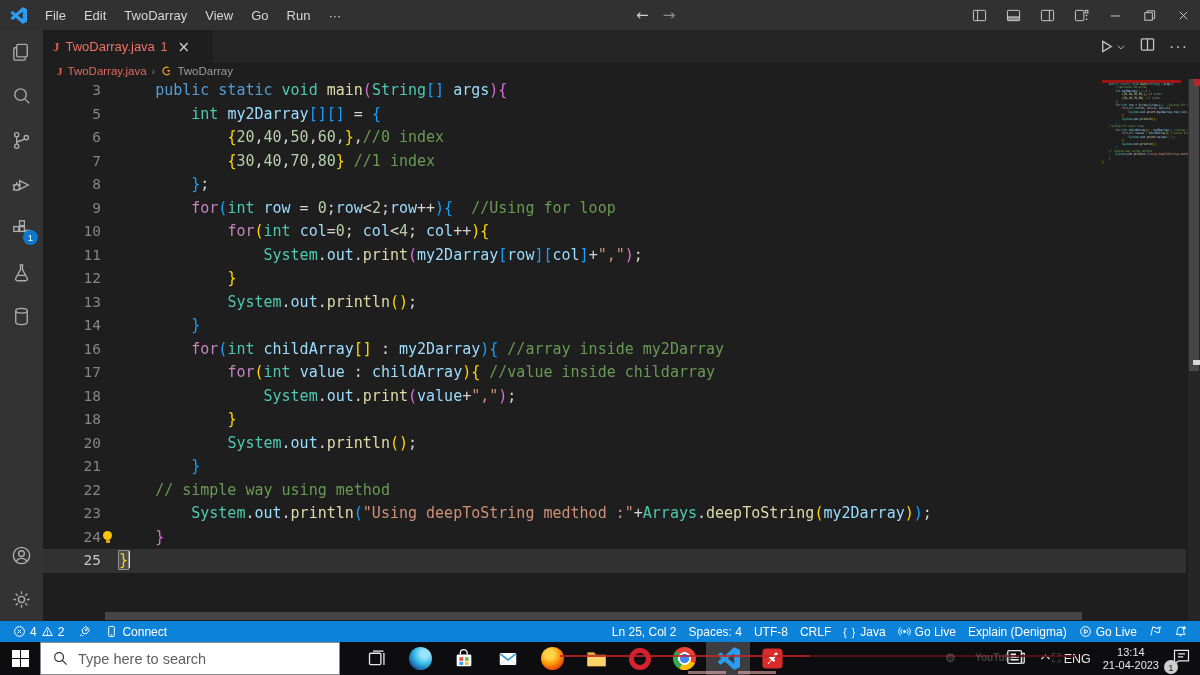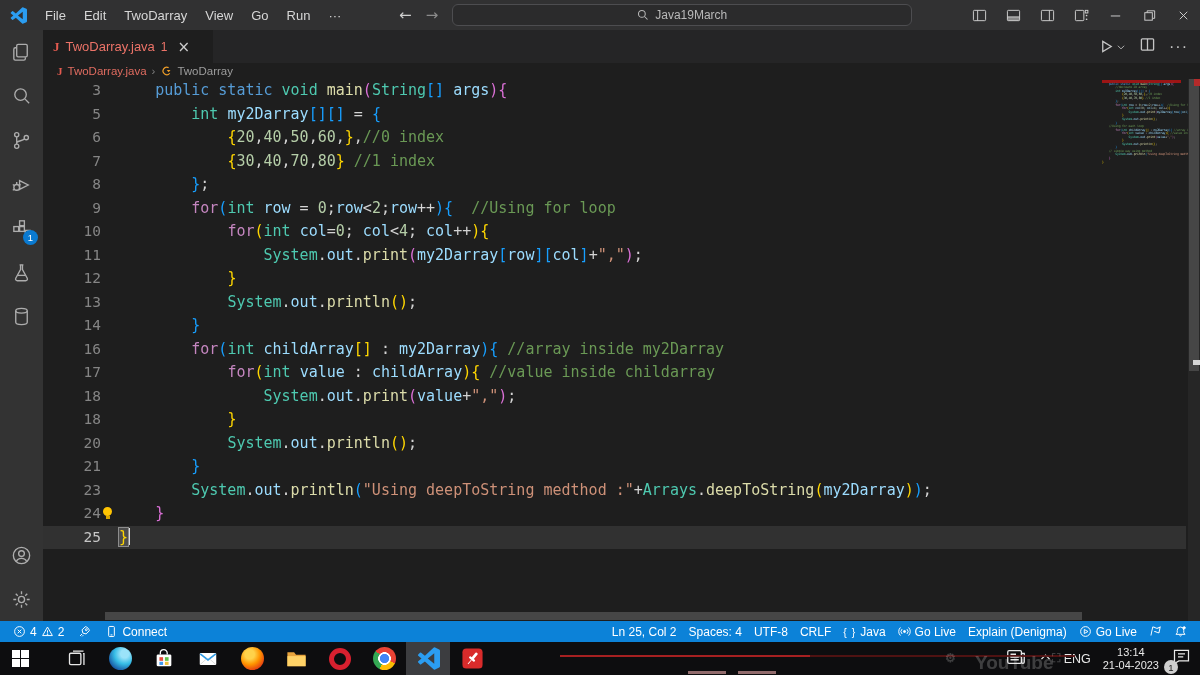--- a/index.html
+++ b/index.html
@@ -117,27 +117,20 @@
         <span class="menu-item">Edit</span>
         <span class="menu-item">TwoDarray</span>
         <span class="menu-item">View</span>
         <span class="menu-item">Go</span>
         <span class="menu-item">Run</span>
         <span class="menu-item">···</span>
       </div>
     <div class="tb-center">
       <span class="nav-arrow">←</span>
       <span class="nav-arrow fwd">→</span>
-      <div class="cmd-center">
-        <svg width="12" height="12" viewBox="0 0 16 16">
-            <circle cx="6.5" cy="6.5" r="4.5" stroke="#b9b9b9" fill="none" stroke-width="1.4"></circle>
-            <line x1="10" y1="10" x2="14" y2="14" stroke="#b9b9b9" stroke-width="1.4"></line>
-          </svg>
-        <span>Java19March</span>
-      </div>
     </div>
     <div class="winctl">
       <span class="wbtn">
           <svg class="wicon" viewBox="0 0 16 16">
             <rect x="1.5" y="2.5" width="13" height="11" rx="1" stroke="#d2d2d2" fill="none"></rect>
             <line x1="6" y1="2.5" x2="6" y2="13.5" stroke="#d2d2d2"></line>
           </svg>
         </span>
       <span class="wbtn">
           <svg class="wicon" viewBox="0 0 16 16">
@@ -292,20 +285,21 @@
             <div class="cl"><span class="ln">11</span>                <span style="color: rgb(78, 201, 176);">System</span><span style="color: rgb(212, 212, 212);">.</span><span style="color: rgb(156, 220, 254);">out</span><span style="color: rgb(212, 212, 212);">.</span><span style="color: rgb(220, 220, 170);">print</span><span style="color: rgb(218, 112, 214);">(</span><span style="color: rgb(156, 220, 254);">my2Darray</span><span style="color: rgb(23, 159, 255);">[</span><span style="color: rgb(156, 220, 254);">row</span><span style="color: rgb(23, 159, 255);">]</span><span style="color: rgb(23, 159, 255);">[</span><span style="color: rgb(156, 220, 254);">col</span><span style="color: rgb(23, 159, 255);">]</span><span style="color: rgb(212, 212, 212);">+</span><span style="color: rgb(206, 145, 120);">","</span><span style="color: rgb(218, 112, 214);">)</span><span style="color: rgb(212, 212, 212);">;</span></div>
             <div class="cl"><span class="ln">12</span>            <span style="color: rgb(255, 215, 0);">}</span></div>
             <div class="cl"><span class="ln">13</span>            <span style="color: rgb(78, 201, 176);">System</span><span style="color: rgb(212, 212, 212);">.</span><span style="color: rgb(156, 220, 254);">out</span><span style="color: rgb(212, 212, 212);">.</span><span style="color: rgb(220, 220, 170);">println</span><span style="color: rgb(255, 215, 0);">()</span><span style="color: rgb(212, 212, 212);">;</span></div>
             <div class="cl"><span class="ln">14</span>        <span style="color: rgb(23, 159, 255);">}</span></div>
             <div class="cl"><span class="ln">16</span>        <span style="color: rgb(197, 134, 192);">for</span><span style="color: rgb(23, 159, 255);">(</span><span style="color: rgb(78, 201, 176);">int </span><span style="color: rgb(156, 220, 254);">childArray</span><span style="color: rgb(255, 215, 0);">[]</span><span style="color: rgb(212, 212, 212);"> : </span><span style="color: rgb(156, 220, 254);">my2Darray</span><span style="color: rgb(23, 159, 255);">){</span><span style="color: rgb(212, 212, 212);"> </span><span style="color: rgb(106, 153, 85);">//array inside my2Darray</span></div>
             <div class="cl"><span class="ln">17</span>            <span style="color: rgb(197, 134, 192);">for</span><span style="color: rgb(255, 215, 0);">(</span><span style="color: rgb(78, 201, 176);">int </span><span style="color: rgb(156, 220, 254);">value</span><span style="color: rgb(212, 212, 212);"> : </span><span style="color: rgb(156, 220, 254);">childArray</span><span style="color: rgb(255, 215, 0);">){</span><span style="color: rgb(212, 212, 212);"> </span><span style="color: rgb(106, 153, 85);">//value inside childarray</span></div>
             <div class="cl"><span class="ln">18</span>                <span style="color: rgb(78, 201, 176);">System</span><span style="color: rgb(212, 212, 212);">.</span><span style="color: rgb(156, 220, 254);">out</span><span style="color: rgb(212, 212, 212);">.</span><span style="color: rgb(220, 220, 170);">print</span><span style="color: rgb(218, 112, 214);">(</span><span style="color: rgb(156, 220, 254);">value</span><span style="color: rgb(212, 212, 212);">+</span><span style="color: rgb(206, 145, 120);">","</span><span style="color: rgb(218, 112, 214);">)</span><span style="color: rgb(212, 212, 212);">;</span></div>
             <div class="cl"><span class="ln">18</span>            <span style="color: rgb(255, 215, 0);">}</span></div>
             <div class="cl"><span class="ln">20</span>            <span style="color: rgb(78, 201, 176);">System</span><span style="color: rgb(212, 212, 212);">.</span><span style="color: rgb(156, 220, 254);">out</span><span style="color: rgb(212, 212, 212);">.</span><span style="color: rgb(220, 220, 170);">println</span><span style="color: rgb(255, 215, 0);">()</span><span style="color: rgb(212, 212, 212);">;</span></div>
             <div class="cl"><span class="ln">21</span>        <span style="color: rgb(23, 159, 255);">}</span></div>
+            <div class="cl"><span class="ln">22</span>    <span style="color: rgb(106, 153, 85);">// simple way using method</span></div>
             <div class="cl"><span class="ln">23</span>        <span style="color: rgb(78, 201, 176);">System</span><span style="color: rgb(212, 212, 212);">.</span><span style="color: rgb(156, 220, 254);">out</span><span style="color: rgb(212, 212, 212);">.</span><span style="color: rgb(220, 220, 170);">println</span><span style="color: rgb(23, 159, 255);">(</span><span style="color: rgb(206, 145, 120);">"Using deepToString medthod :"</span><span style="color: rgb(212, 212, 212);">+</span><span style="color: rgb(78, 201, 176);">Arrays</span><span style="color: rgb(212, 212, 212);">.</span><span style="color: rgb(220, 220, 170);">deepToString</span><span style="color: rgb(255, 215, 0);">(</span><span style="color: rgb(156, 220, 254);">my2Darray</span><span style="color: rgb(255, 215, 0);">)</span><span style="color: rgb(23, 159, 255);">)</span><span style="color: rgb(212, 212, 212);">;</span></div>
             <div class="cl"><span class="ln">24</span><span class="bulb"></span>    <span style="color: rgb(218, 112, 214);">}</span></div>
             <div class="cl cur"><span class="ln">25</span><span class="tk-b1m" style="color: rgb(255, 215, 0);">}</span><span class="caret"></span></div>
           </div>
         <div class="minimap">
           <div class="mini-error"></div>
           <div id="minimap-lines">
               <div class="mini-line">    <span style="color: rgb(86, 156, 214);">public static </span><span style="color: rgb(78, 201, 176);">void </span><span style="color: rgb(220, 220, 170);">main</span><span style="color: rgb(218, 112, 214);">(</span><span style="color: rgb(78, 201, 176);">String</span><span style="color: rgb(23, 159, 255);">[]</span><span style="color: rgb(156, 220, 254);"> args</span><span style="color: rgb(218, 112, 214);">){</span></div>
               <div class="mini-line">        <span style="color: rgb(106, 153, 85);">//decleare 2D array</span></div>
               <div class="mini-line">        <span style="color: rgb(78, 201, 176);">int </span><span style="color: rgb(156, 220, 254);">my2Darray</span><span style="color: rgb(23, 159, 255);">[][]</span><span style="color: rgb(212, 212, 212);"> = </span><span style="color: rgb(23, 159, 255);">{</span></div>
@@ -411,20 +405,27 @@
 
   <div class="taskbar">
     <div class="start-btn">
       <svg width="17" height="17" viewBox="0 0 17 17">
           <rect x="0" y="0" width="8" height="8" fill="#fff"></rect>
           <rect x="9" y="0" width="8" height="8" fill="#fff"></rect>
           <rect x="0" y="9" width="8" height="8" fill="#fff"></rect>
           <rect x="9" y="9" width="8" height="8" fill="#fff"></rect>
         </svg>
     </div>
+    <div class="win-search">
+      <svg width="15" height="15" viewBox="0 0 16 16">
+          <circle cx="6.5" cy="6.5" r="4.7" stroke="#333" fill="none" stroke-width="1.3"></circle>
+          <line x1="10" y1="10" x2="14.5" y2="14.5" stroke="#333" stroke-width="1.3"></line>
+        </svg>
+      <span>Type here to search</span>
+    </div>
 
     <div class="tb-icons">
       <span class="tb-ico">
           <svg width="21" height="21" viewBox="0 0 24 24" fill="none" stroke="#e8e8e8" stroke-width="1.5">
             <rect x="4" y="6" width="13" height="13" rx="1.5"></rect>
             <path d="M19.5 6.5h1v13M8 3.5h12"></path>
           </svg>
         </span>
       <span class="tb-ico">
           <span class="circle24 edge-bg"></span>
@@ -475,21 +476,21 @@
               <rect x="11.6" y="13.9" width="0.9" height="5.5"></rect>
             </g>
           </svg>
       </span>
     </div>
 
     <div class="redline" style="left:560px;width:250px;background:#c22424;opacity:.85"></div>
     <div class="redline" style="left:810px;width:265px;background:#571313;opacity:.9"></div>
     <div class="runline" style="left:688px;width:38px"></div>
     <div class="runline" style="left:738px;width:38px"></div>
-    <span class="ghost" style="left:975px;top:10px;font-size:19px">YouTube</span>
+    <span class="ghost" style="left:975px;top:10px;font-size:10px">YouTube</span>
     <span class="ghost" style="left:945px;top:9px">⚙</span>
     <span class="ghost" style="left:1052px;top:9px">⛶</span>
 
     <div class="tray">
       <span><svg width="22" height="22" viewBox="0 0 24 24" fill="none" stroke="#e8e8e8" stroke-width="1.4">
             <rect x="3" y="5" width="15" height="14" rx="1.5"></rect>
             <path d="M18 8h3v9.5a1.5 1.5 0 0 1-3 0z"></path>
             <path d="M6 9h6M6 12h9M6 15h9"></path>
           </svg></span>
       <span class="tray-caret"><svg width="13" height="13" viewBox="0 0 16 16" fill="none" stroke="#e8e8e8" stroke-width="1.6">

